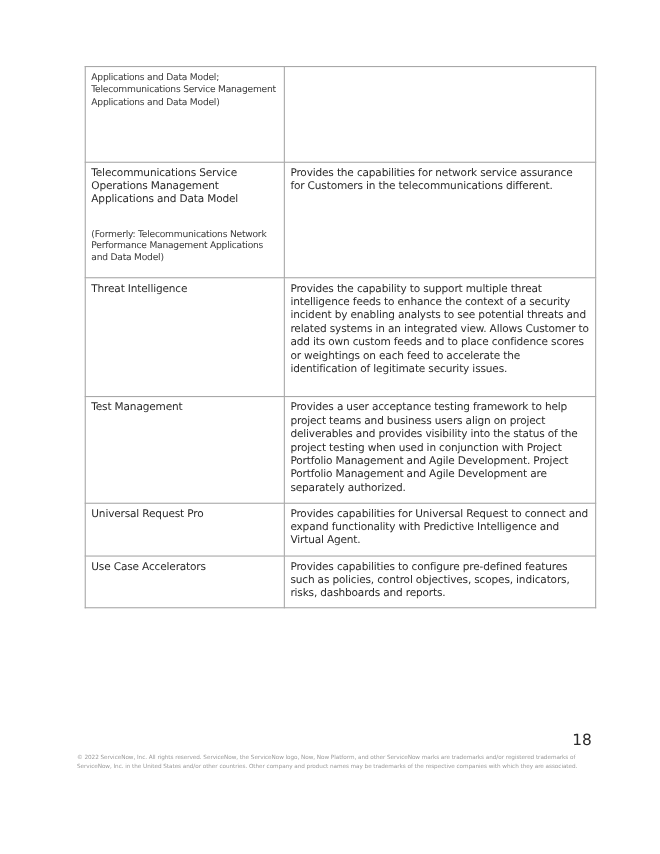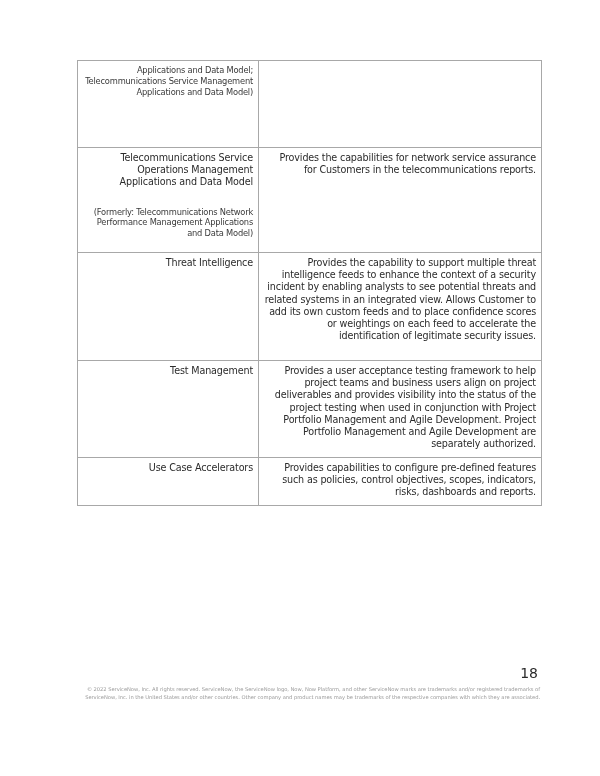--- a/index.html
+++ b/index.html
@@ -13,21 +13,20 @@
       position: relative;
       overflow: hidden;
       font-family: "DejaVu Sans", sans-serif;
       color: #2b2b2b;
     }
     .page {
       position: absolute;
       left: 0; top: 0;
       width: 600px; height: 776px;
       background: #ffffff;
-      text-align: right;
     }
     table.svc {
       position: absolute;
       left: 77px;
       top: 60px;
       width: 463px;
       border-collapse: collapse;
       table-layout: fixed;
     }
     table.svc td {
@@ -76,29 +75,33 @@
           <div class="former">Applications and Data Model; Telecommunications Service Management Applications and Data Model)</div>
         </td>
         <td class="desc"></td>
       </tr>
       <tr style="height:105px;">
         <td class="name">
           <div>Telecommunications Service Operations Management Applications and Data Model</div>
           <div class="spacer-18"></div>
           <div class="former">(Formerly: Telecommunications Network Performance Management Applications and Data Model)</div>
         </td>
-        <td class="desc">Provides the capabilities for network service assurance for Customers in the telecommunications reports.</td>
+        <td class="desc">Provides the capabilities for network service assurance for Customers in the telecommunications different.</td>
       </tr>
       <tr style="height:108px;">
         <td class="name">Threat Intelligence</td>
         <td class="desc">Provides the capability to support multiple threat intelligence feeds to enhance the context of a security incident by enabling analysts to see potential threats and related systems in an integrated view. Allows Customer to add its own custom feeds and to place confidence scores or weightings on each feed to accelerate the identification of legitimate security issues.</td>
       </tr>
       <tr style="height:97px;">
         <td class="name">Test Management</td>
         <td class="desc">Provides a user acceptance testing framework to help project teams and business users align on project deliverables and provides visibility into the status of the project testing when used in conjunction with Project Portfolio Management and Agile Development. Project Portfolio Management and Agile Development are separately authorized.</td>
+      </tr>
+      <tr style="height:47px;">
+        <td class="name">Universal Request Pro</td>
+        <td class="desc">Provides capabilities for Universal Request to connect and expand functionality with Predictive Intelligence and Virtual Agent.</td>
       </tr>
       <tr style="height:47px;margin-top:24px;">
         <td class="name">Use Case Accelerators</td>
         <td class="desc">Provides capabilities to configure pre-defined features such as policies, control objectives, scopes, indicators, risks, dashboards and reports.</td>
       </tr>
     </tbody>
   </table>
 
   <div class="pageno">18</div>
   <div class="legal">© 2022 ServiceNow, Inc. All rights reserved. ServiceNow, the ServiceNow logo, Now, Now Platform, and other ServiceNow marks are trademarks and/or registered trademarks of ServiceNow, Inc. in the United States and/or other countries. Other company and product names may be trademarks of the respective companies with which they are associated.</div>

